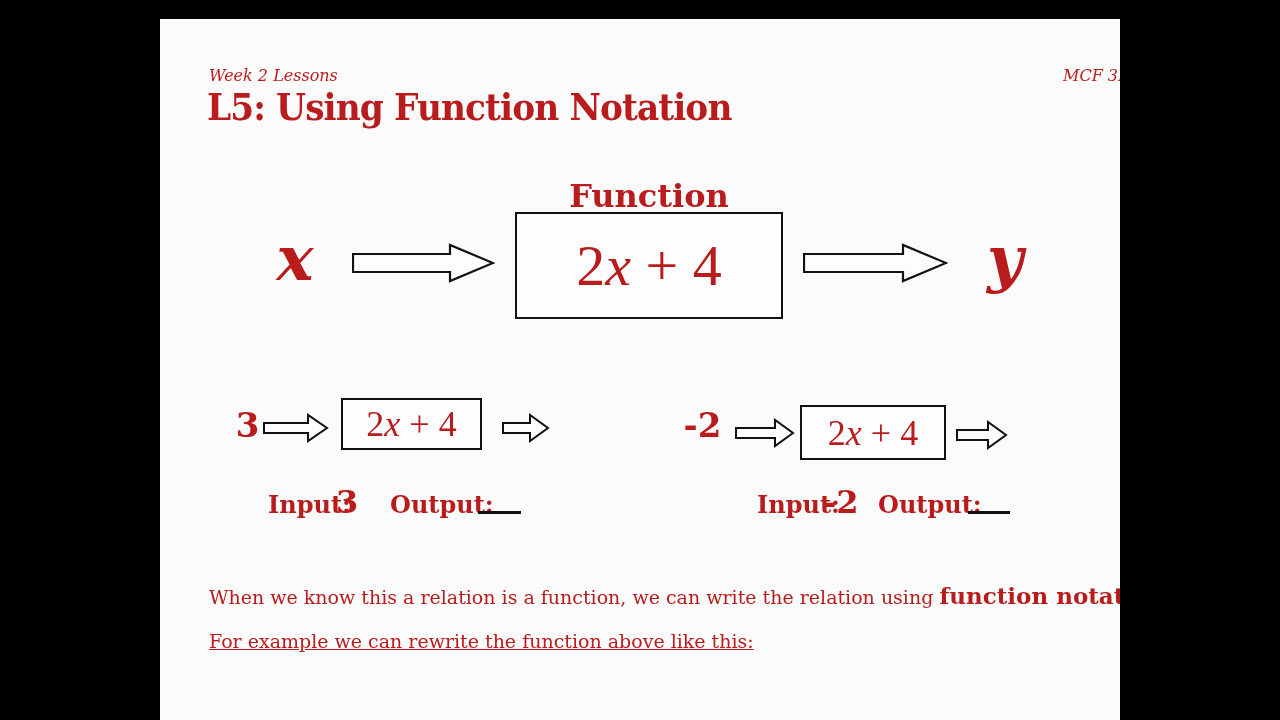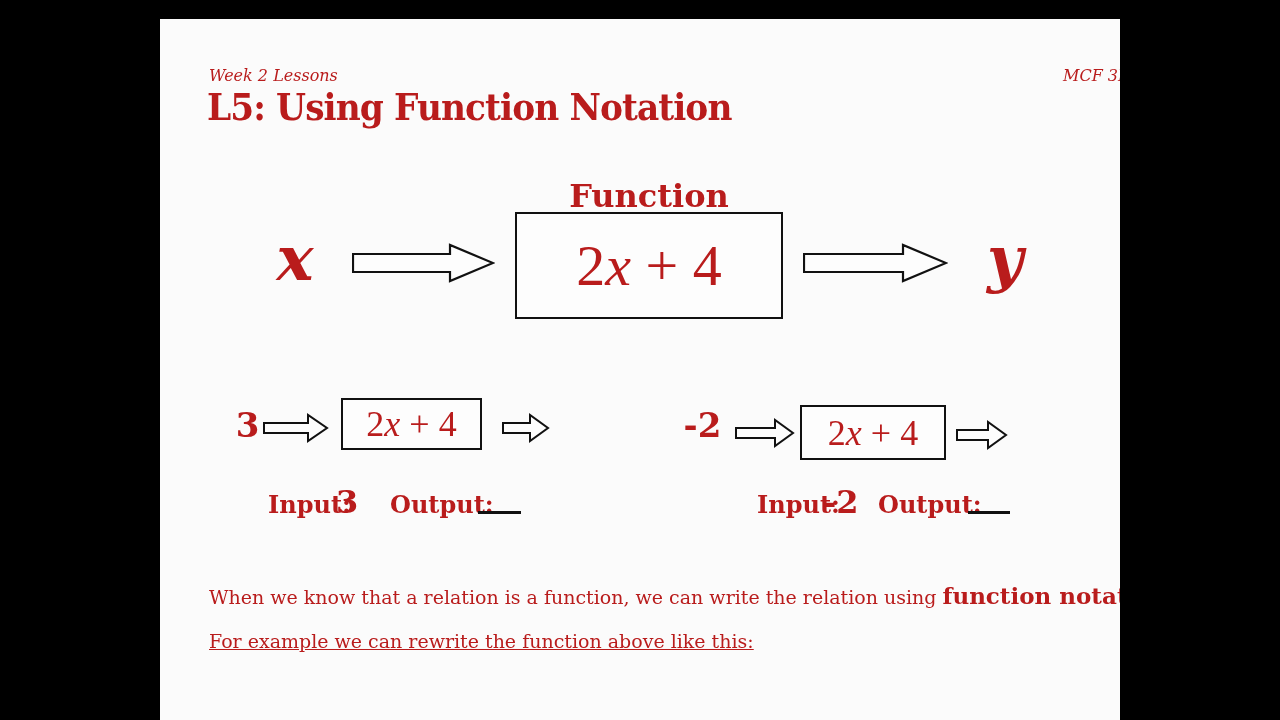--- a/index.html
+++ b/index.html
@@ -123,21 +123,21 @@
     </div>
 
     <div>
       <span class="abs io-label" style="left:597px; top:471px;">Input:</span>
       <span class="abs io-value" style="left:663px; top:464px;">-2</span>
       <span class="abs io-label" style="left:718px; top:471px;">Output:</span>
       <span class="abs blank-line" style="left:808px; top:471px; width:42px;"></span>
     </div>
 
     <div class="abs para" style="left:49px; top:563px;">
-      <span>When we know that a relation is a function, we can write the relation using </span><span class="bold-term">function notation.</span>
+      <span>When we know this a relation is a function, we can write the relation using </span><span class="bold-term">function notation.</span>
     </div>
 
     <div class="abs para" style="left:49px; top:611px;text-decoration:underline;">For example we can rewrite the function above like this:</div>
 
     <div class="abs formula" style="left:355px; top:648px;">
       <span class="math-var">y</span><span> = </span><span>2</span><span class="math-var">x</span><span> + 4</span>
     </div>
 
   </div>
 

